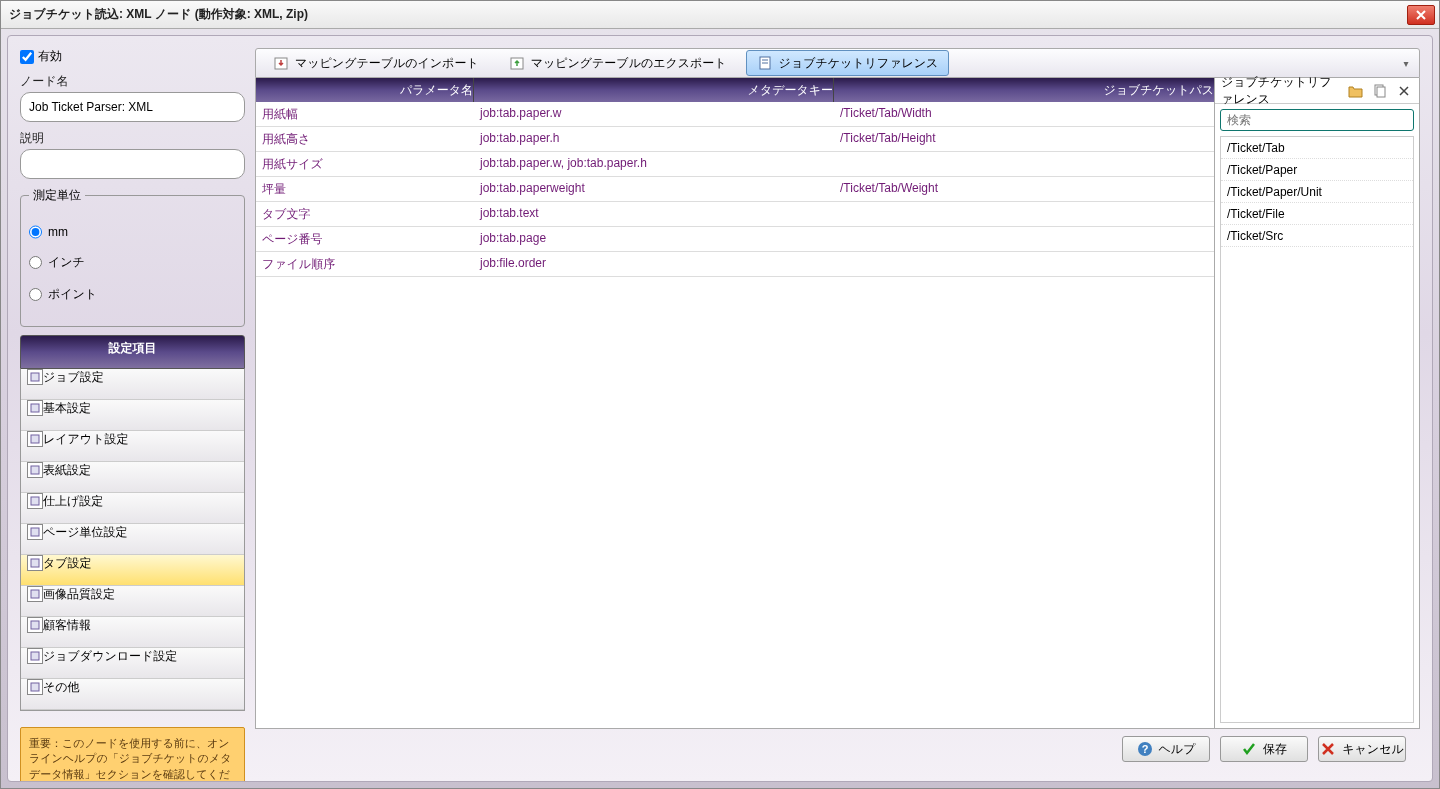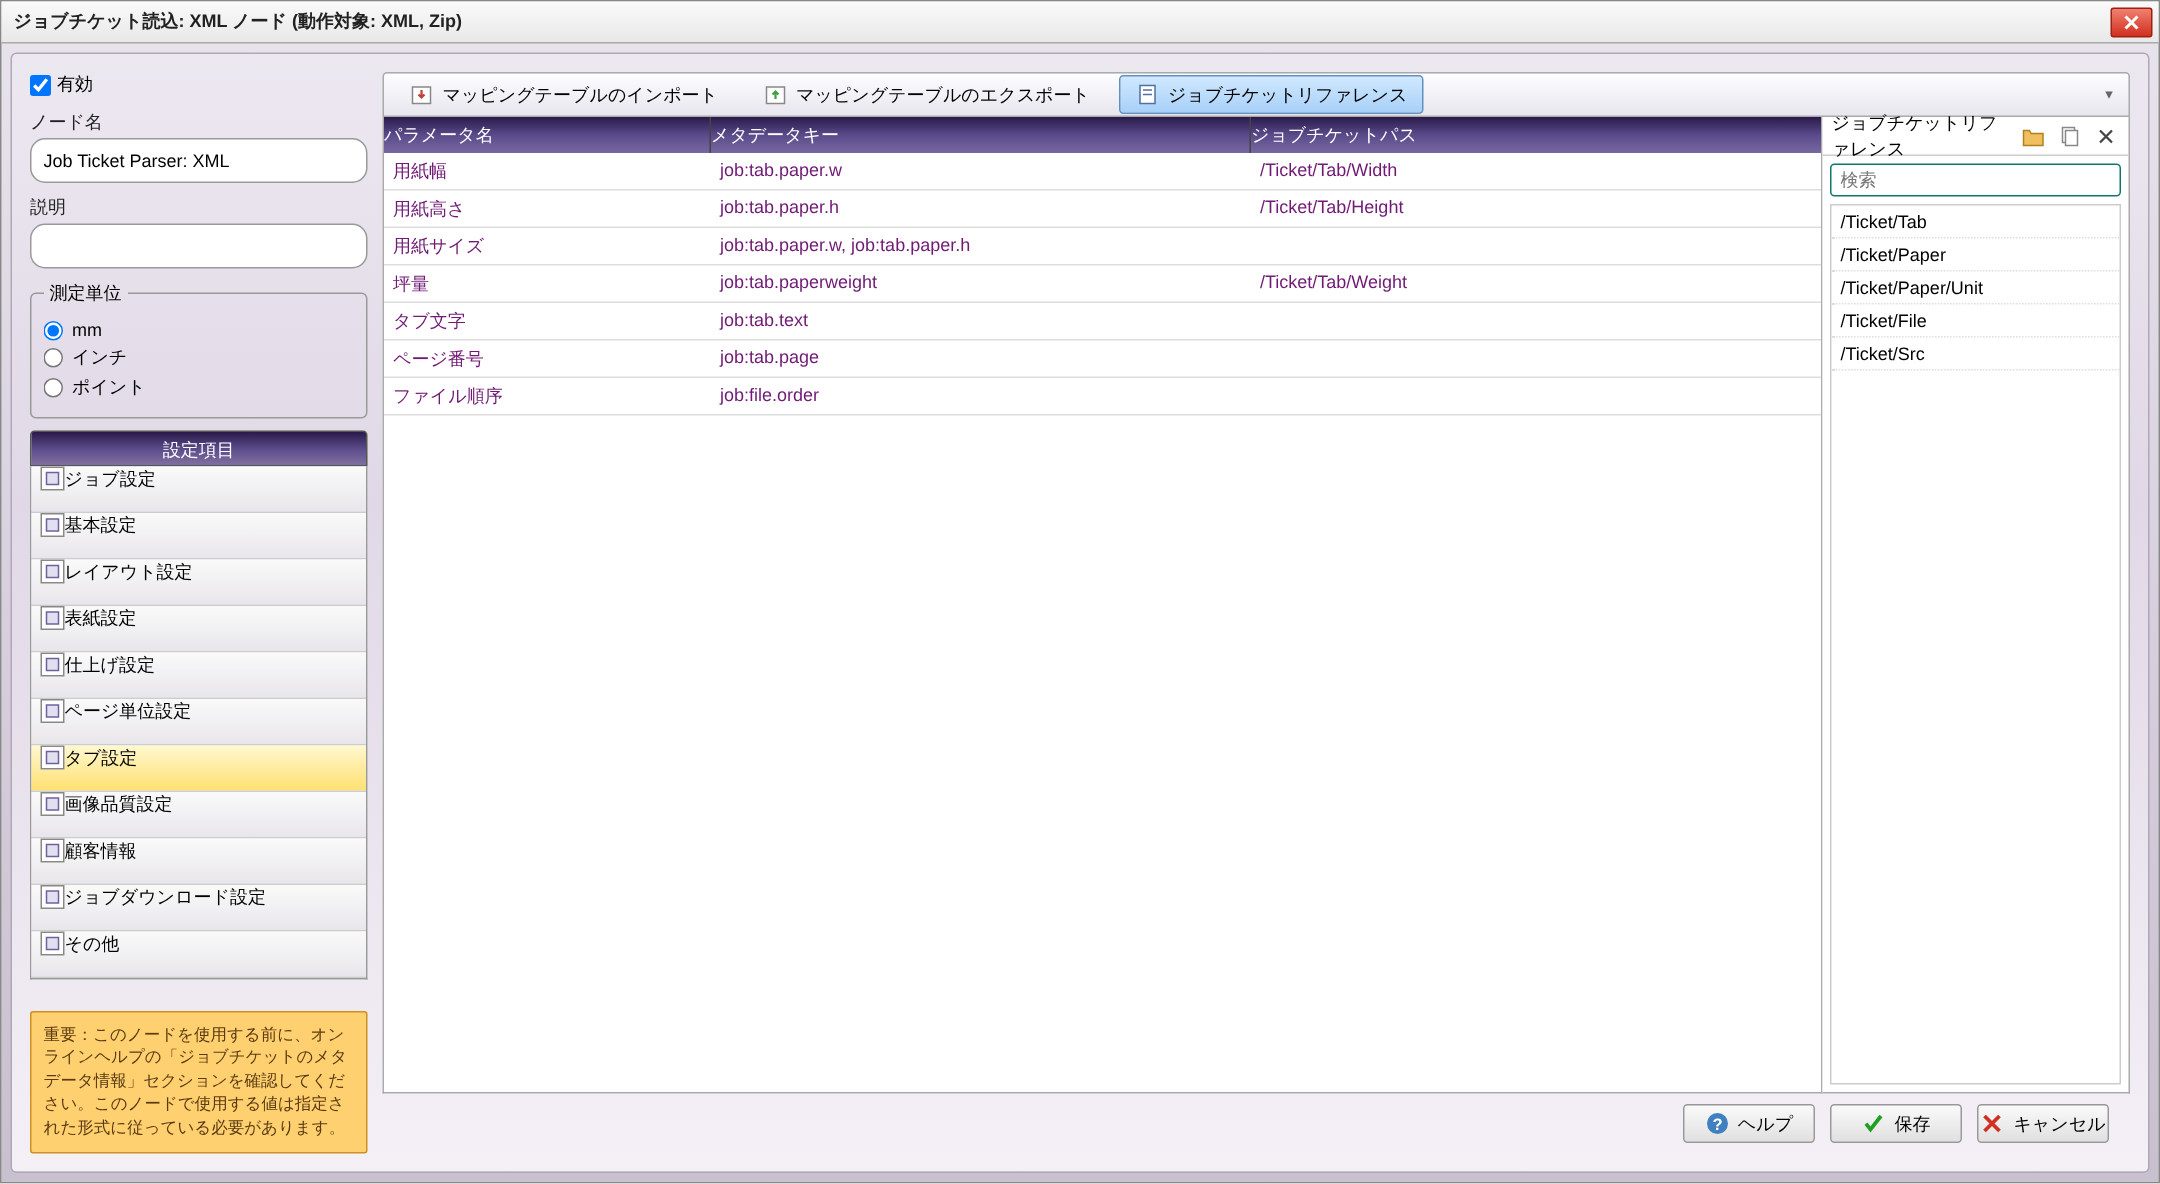--- a/index.html
+++ b/index.html
@@ -56,27 +56,27 @@
 .text-input {
   width: 100%; height: 30px;
   border: 1px solid #999; border-radius: 10px;
   padding: 2px 8px; background: #fff; font-size: 12px;
 }
 fieldset.units {
   border: 1px solid #999; border-radius: 4px;
   padding: 6px 8px 8px;
 }
 fieldset.units legend { font-size: 12px; padding: 0 4px; }
-.radio-row { display: flex; align-items: center; gap: 6px; margin: 3px 0; }
+.radio-row { display: flex; gap: 6px; margin: 15px 0; }
 .settings-header {
   background: linear-gradient(180deg, #2a1a4a 0%, #5a4a8a 50%, #8070a0 100%);
   color: #fff; text-align: center;
-  height: 24px; line-height: 24px;
+  height: 34px; line-height: 24px;
   border: 1px solid #555; border-radius: 3px 3px 0 0;
-  font-weight: normal;
+  font-weight: bold;
 }
 .settings-list {
   border: 1px solid #999; border-top: none;
   background: #fff;
 }
 .settings-item {
   height: 31px;
   display: flex; align-items: flex-start;
   padding: 0 6px; gap: 0;
   background: linear-gradient(180deg, #fafafa, #e8e6ea);
@@ -137,21 +137,21 @@
   border: 1px solid #aaa; border-top: none;
   background: #fff;
   min-width: 0;
 }
 .table-header {
   display: flex;
   height: 24px;
   background: linear-gradient(180deg, #2a1a4a 0%, #5a4a8a 50%, #7868a0 100%);
   color: #fff;
 }
-.th { flex: 1; text-align: left; line-height: 24px; font-size: 12px; border-right: 1px solid #444; }
+.th { flex: 1; text-align: right; line-height: 24px; font-size: 12px; border-right: 1px solid #444; }
 .th.c1 { flex: 0 0 218px; }
 .th.c2 { flex: 0 0 360px; }
 .th.c3 { flex: 1; border-right: none; }
 .table-rows { flex:1; overflow:auto; }
 .tr { display:flex; height:25px; border-bottom:1px solid #ddd; }
 .td { padding: 4px 6px; font-size:12px; color:#701a75; white-space:nowrap; overflow:hidden; }
 .td.c1 { flex:0 0 218px; }
 .td.c2 { flex:0 0 360px; }
 .td.c3 { flex:1; }
 .ref-panel {

